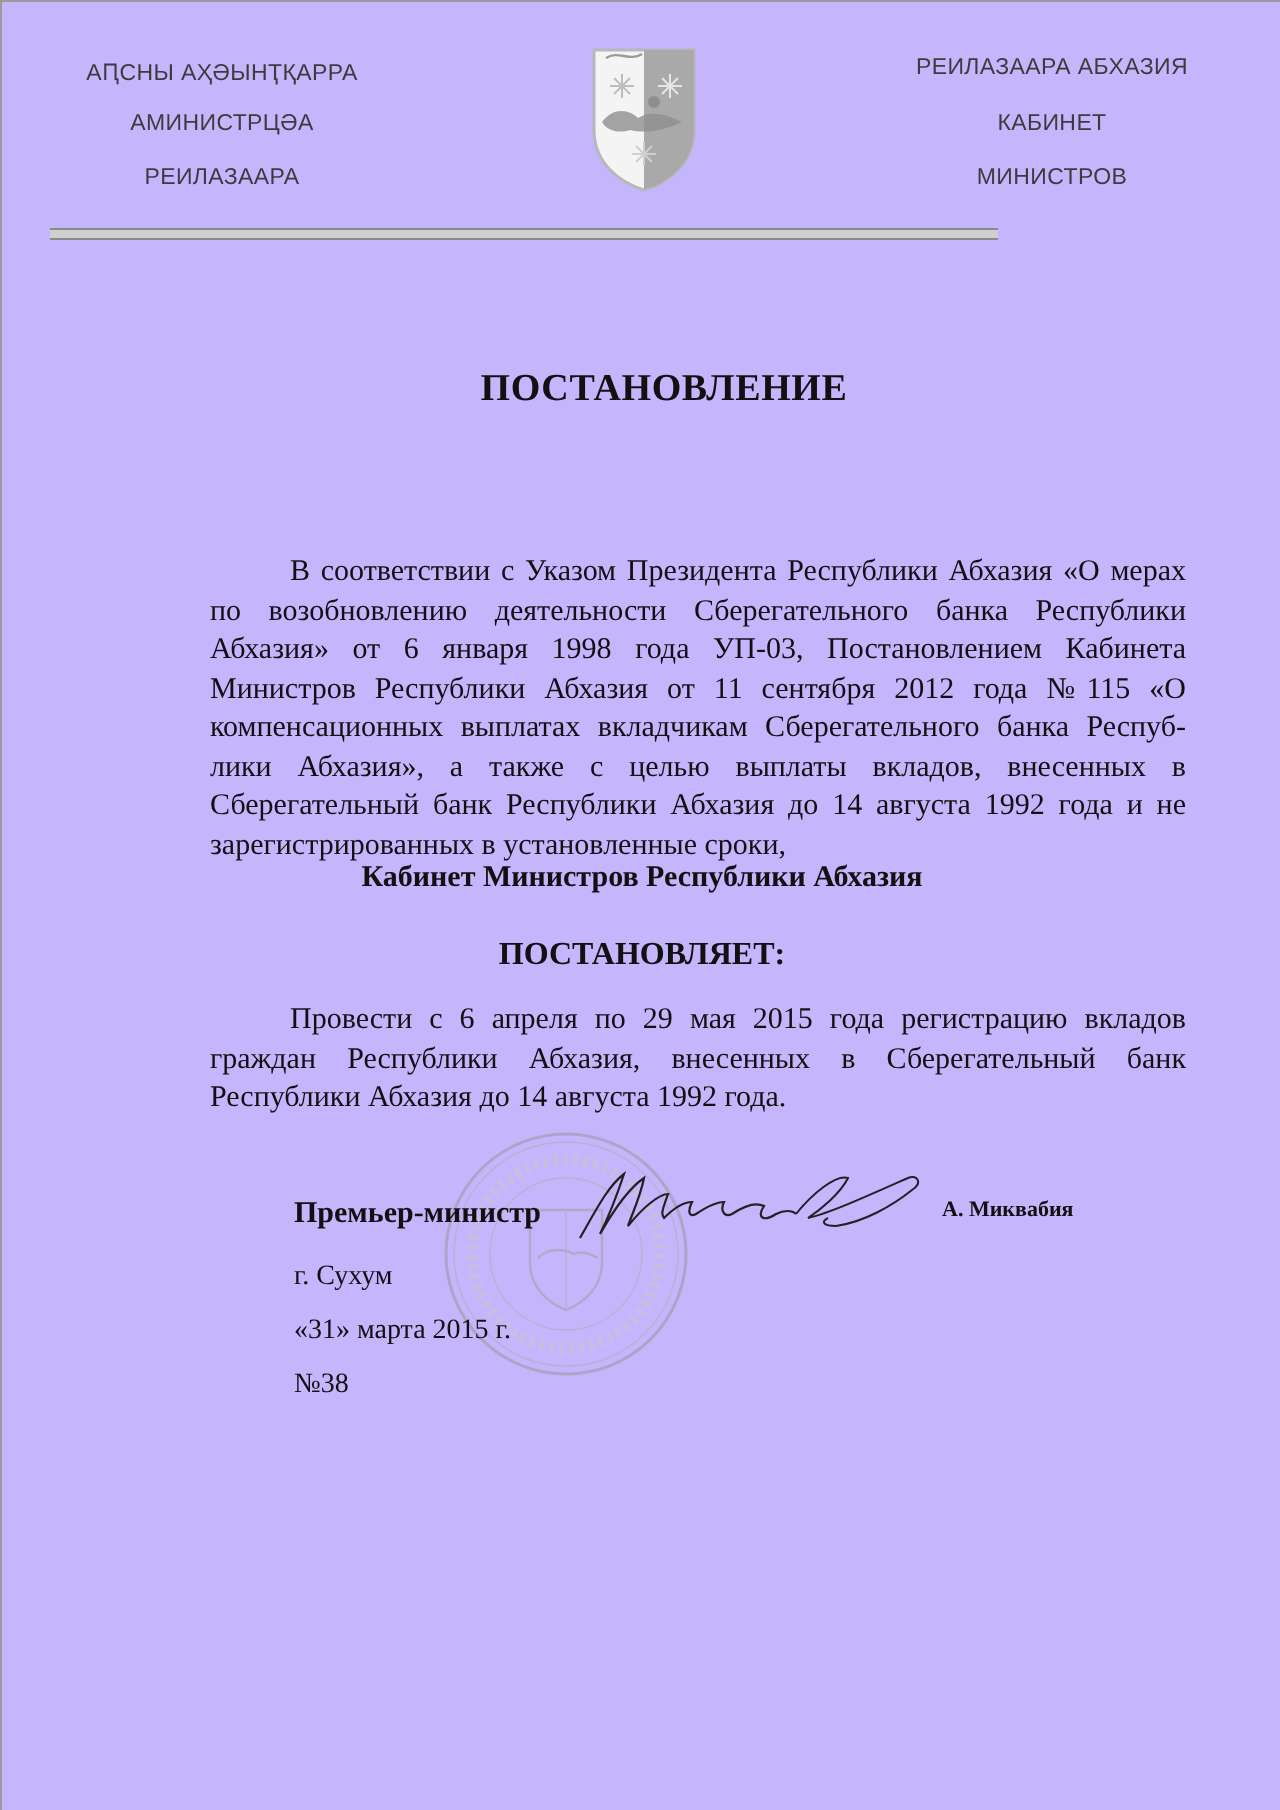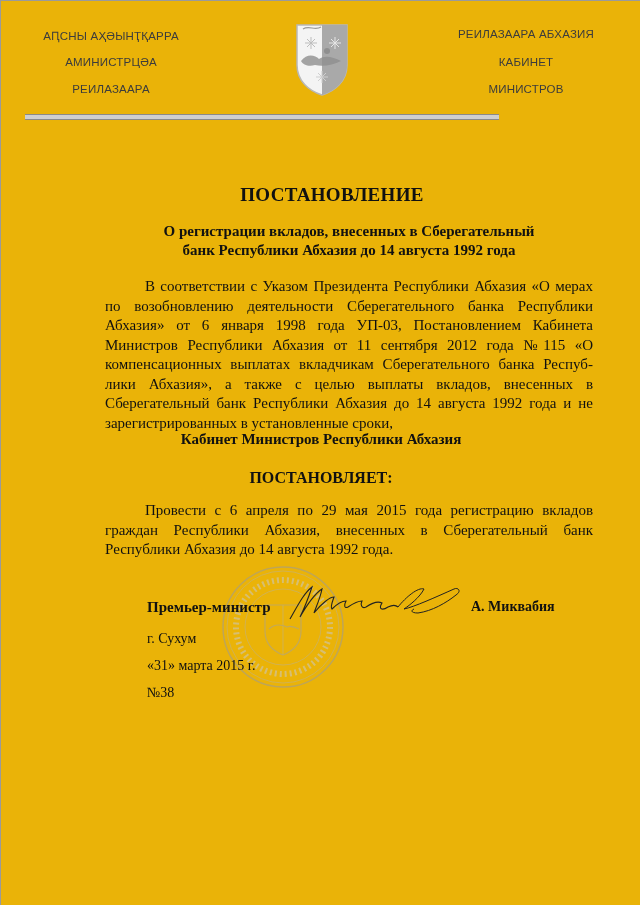--- a/index.html
+++ b/index.html
@@ -1,20 +1,20 @@
 <!DOCTYPE html>
 <html><head>
   <meta charset="utf-8">
   <style>
     html, body { margin: 0; padding: 0; background: #ffffff; }
     body { width: 640px; height: 905px; position: relative; overflow: hidden; }
     .page {
       position: absolute; left: 0; top: 0; width: 639px; height: 904px;
       border-top: 1px solid #9a9a9a; border-left: 1px solid #9a9a9a;
-      background: #eab308;
+      background: #c4b5fd;
     }
     .hdr {
       position: absolute; font-family: "Liberation Sans", sans-serif;
       font-size: 11.5px; color: #3c3c3c; letter-spacing: 0.2px; white-space: nowrap;
       text-align: center;
     }
     .hdr-left { left: 30px; width: 160px; }
     .hdr-right { left: 445px; width: 160px; }
     .hdr .l1 { position: absolute; top: 27px; left: 0; width: 100%; }
     .hdr .l2 { position: absolute; top: 55px; left: 0; width: 100%; text-align: center; }
@@ -40,21 +40,21 @@
     }
     .para1 { top: 276px; }
     .para2 { top: 500px; }
     .center-bold {
       position: absolute; left: 0; width: 640px; text-align: center;
       font-weight: bold; font-size: 15px;
     }
     .cabinet { top: 430px; }
     .resolves { top: 468px; font-size: 16px; }
     .sign-title { position: absolute; left: 146px; top: 598px; font-weight: bold; font-size: 15px; }
-    .sign-name { position: absolute; left: 470px; top: 598px; font-weight: bold; font-size: 14px; }
+    .sign-name { position: absolute; left: 470px; top: 598px; font-weight: bold; font-size: 11px; }
     .meta { position: absolute; left: 146px; font-size: 14px; }
     .city { top: 630px; }
     .date { top: 657px; }
     .num { top: 684px; }
     .stamp { position: absolute; left: 220px; top: 564px; width: 124px; height: 124px; opacity: 0.55; }
     .signature { position: absolute; left: 285px; top: 578px; width: 180px; height: 46px; }
   </style>
 </head>
 <body>
 
@@ -97,24 +97,20 @@
   <div class="hdr hdr-right">
     <div class="l1">РЕИЛАЗААРА АБХАЗИЯ</div>
     <div class="l2">КАБИНЕТ</div>
     <div class="l3">МИНИСТРОВ</div>
   </div>
 
   <div class="rule" style="width:474px"></div>
 
   <div class="serif title">ПОСТАНОВЛЕНИЕ</div>
 
-  <div class="serif subtitle">
-    <div>О регистрации вкладов, внесенных в Сберегательный</div>
-    <div>банк Республики Абхазия до 14 августа 1992 года</div>
-  </div>
 
   <div class="serif para para1">В соответствии с Указом Президента Республики Абхазия «О мерах по возобновлению деятельности Сберегательного банка Республики Абхазия» от 6 января 1998 года УП-03, Постановлением  Кабинета Министров Республики Абхазия от 11 сентября 2012 года №115 «О компенсационных выплатах вкладчикам Сберегательного банка Респуб­лики Абхазия», а также с целью выплаты вкладов, внесенных в Сберегательный банк Республики Абхазия до 14 августа 1992 года и не зарегистрированных в установленные сроки,</div>
 
   <div class="serif center-bold resolves">ПОСТАНОВЛЯЕТ:</div>
 
   <div class="serif center-bold cabinet">Кабинет Министров Республики Абхазия</div>
 
   <div class="serif para para2">Провести с 6 апреля по 29 мая 2015 года регистрацию вкладов граждан Республики Абхазия, внесенных в Сберегательный банк Республики Абхазия до 14 августа 1992 года.</div>
 
   <div class="stamp">

